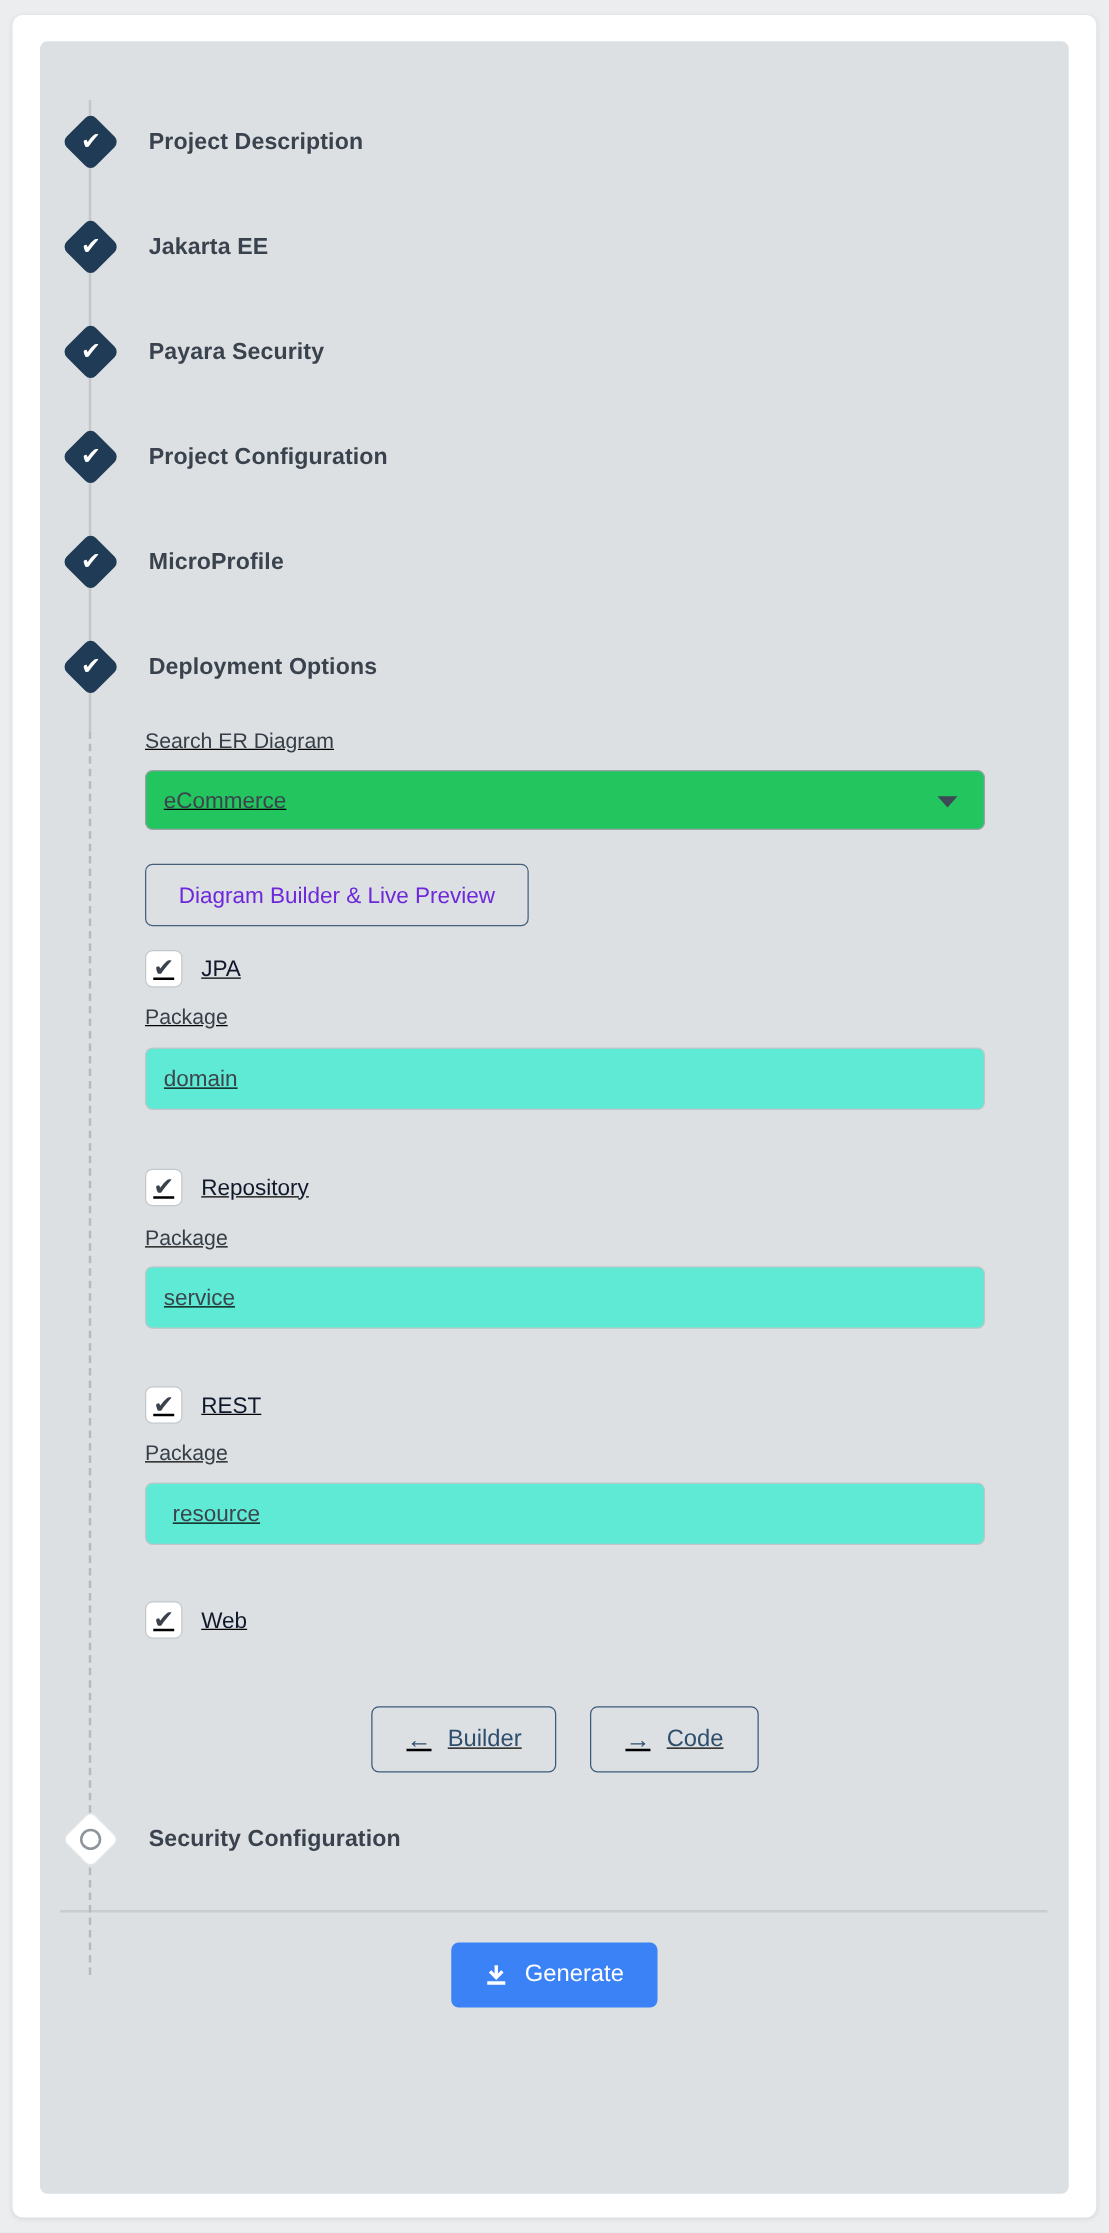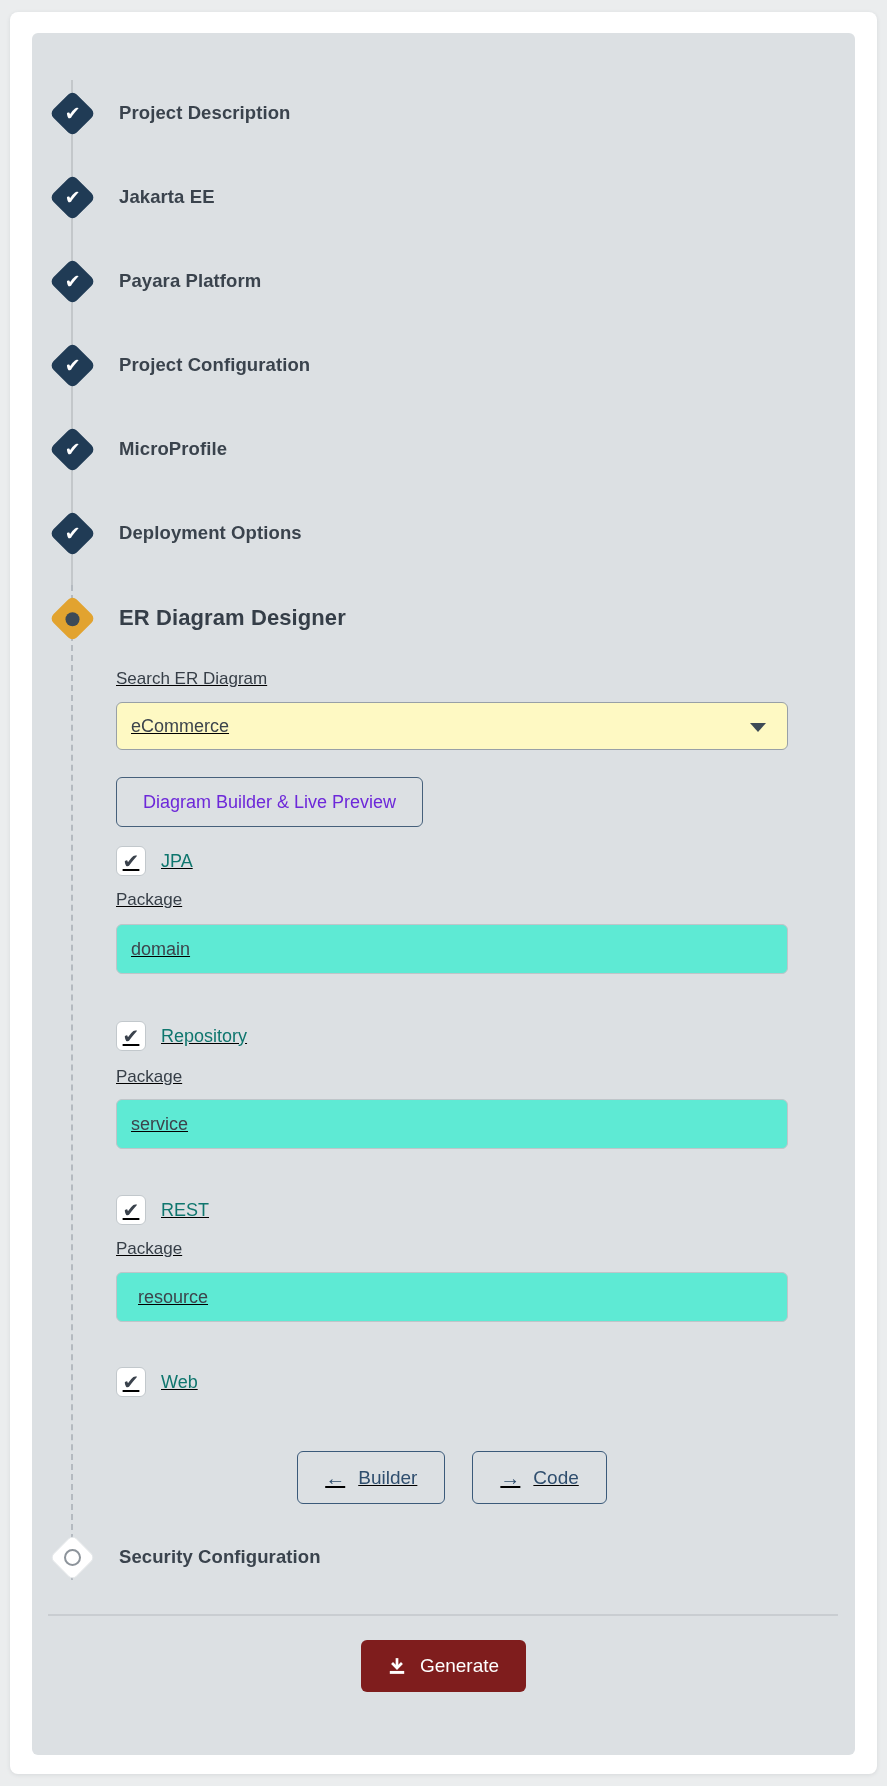--- a/index.html
+++ b/index.html
@@ -40,21 +40,21 @@
   .step.er-header { height: 86px; }
 
   
   .content { margin-left: 84px; width: 672px; position: relative; z-index: 1; text-decoration: underline; }
   .field-label { font-size: 17px; color: #363e47; height: 20px; line-height: 20px; }
   .lbl-search { margin-top: 8px; }
   .lbl-genfor { margin-top: 36px; }
   .lbl-pkg-1 { margin-top: 13px; } .lbl-pkg-2 { margin-top: 15px; } .lbl-pkg-3 { margin-top: 13px; }
 
   .select {
-    margin-top: 13px; width: 672px; height: 48px; background: #fef9c3;
+    margin-top: 13px; width: 672px; height: 48px; background: #22c55e;
     border: 1px solid #98a0a7; border-radius: 6px; position: relative;
     display: flex; align-items: center; padding-left: 14px;
     font-size: 18px; color: #3c444c; cursor: pointer;
   }
   .select .caret {
     position: absolute; right: 21px; top: 20px; width: 0; height: 0;
     border-left: 8px solid transparent; border-right: 8px solid transparent;
     border-top: 9px solid #3d4a56;
   }
 
@@ -66,40 +66,40 @@
   .builder-btn { margin-top: 27px; height: 50px; padding: 0 26px; }
 
   .check-row { display: flex; align-items: center; height: 32px; }
   .row-1 { margin-top: 18px; } .row-2 { margin-top: 46px; } .row-3 { margin-top: 45px; } .row-4 { margin-top: 44px; }
   .checkbox {
     width: 30px; height: 30px; background: #ffffff; border: 1px solid #c2c8cc;
     border-radius: 6px; display: flex; align-items: center; justify-content: center;
     cursor: pointer; flex: none;
   }
   .checkbox .mark { color: #3a424c; font-size: 20px; font-weight: bold; line-height: 1; }
-  .check-label { margin-left: 15px; font-size: 18px; color: #0f766e; }
+  .check-label { margin-left: 15px; font-size: 18px; color: #0f172a; }
 
   .text-input {
     margin-top: 14px; width: 672px; height: 50px; background: #5eead4;
     border: 1px solid #bfc5c9; border-radius: 6px; padding: 0 14px;
     font-size: 18px; color: #3c444c; font-family: inherit; display: block;
   }
   .ti-2 { margin-top: 12px; } .ti-3 { margin-top: 13px; padding-left: 21px; }
 
   .nav-row { margin-top: 53px; display: flex; justify-content: center; gap: 27px; }
   .nav-btn { height: 53px; padding: 0 27px; font-size: 19px; gap: 13px; color: #2f4e6e; border-color: #3b5a7a; }
   .nav-btn .arrow { font-size: 20px; line-height: 1; }
 
   .step.security { margin-top: 11px; }
 
   .divider { margin: 15px 17px 0 16px; border-top: 2px solid #c9cdd1; }
 
   .generate-row { margin-top: 24px; display: flex; justify-content: center; }
   .generate-btn {
-    height: 52px; padding: 0 27px; background: #7f1d1d; color: #ffffff;
+    height: 52px; padding: 0 27px; background: #3b82f6; color: #ffffff;
     border: none; border-radius: 6px; font-size: 19px; font-family: inherit;
     display: inline-flex; align-items: center; gap: 14px; cursor: pointer;
   }
   .generate-btn svg { display: block; }
 </style>
 </head>
 <body>
 
 <div class="card">
   <div class="panel">
@@ -123,21 +123,21 @@
       </div>
       <span class="step-label">Jakarta EE</span>
     </div>
 
     <div class="step">
       <div class="icon-wrap">
         <div class="diamond done">
             <span class="check">✔</span>
           </div>
       </div>
-      <span class="step-label">Payara Platform</span>
+      <span class="step-label">Payara Security</span>
     </div>
 
     <div class="step">
       <div class="icon-wrap">
         <div class="diamond done">
             <span class="check">✔</span>
           </div>
       </div>
       <span class="step-label">Project Configuration</span>
     </div>
@@ -153,28 +153,20 @@
 
     <div class="step">
       <div class="icon-wrap">
         <div class="diamond done">
             <span class="check">✔</span>
           </div>
       </div>
       <span class="step-label">Deployment Options</span>
     </div>
 
-    <div class="step er-header">
-      <div class="icon-wrap">
-        <div class="diamond active">
-            <span class="dot"></span>
-          </div>
-      </div>
-      <span class="step-label big">ER Diagram Designer</span>
-    </div>
 
     <div class="content">
       <div class="field-label lbl-search">Search ER Diagram</div>
 
       <div class="select">
         <span>eCommerce</span>
         <span class="caret"></span>
       </div>
 
       <button class="outline-btn builder-btn">Diagram Builder &amp; Live Preview</button>

